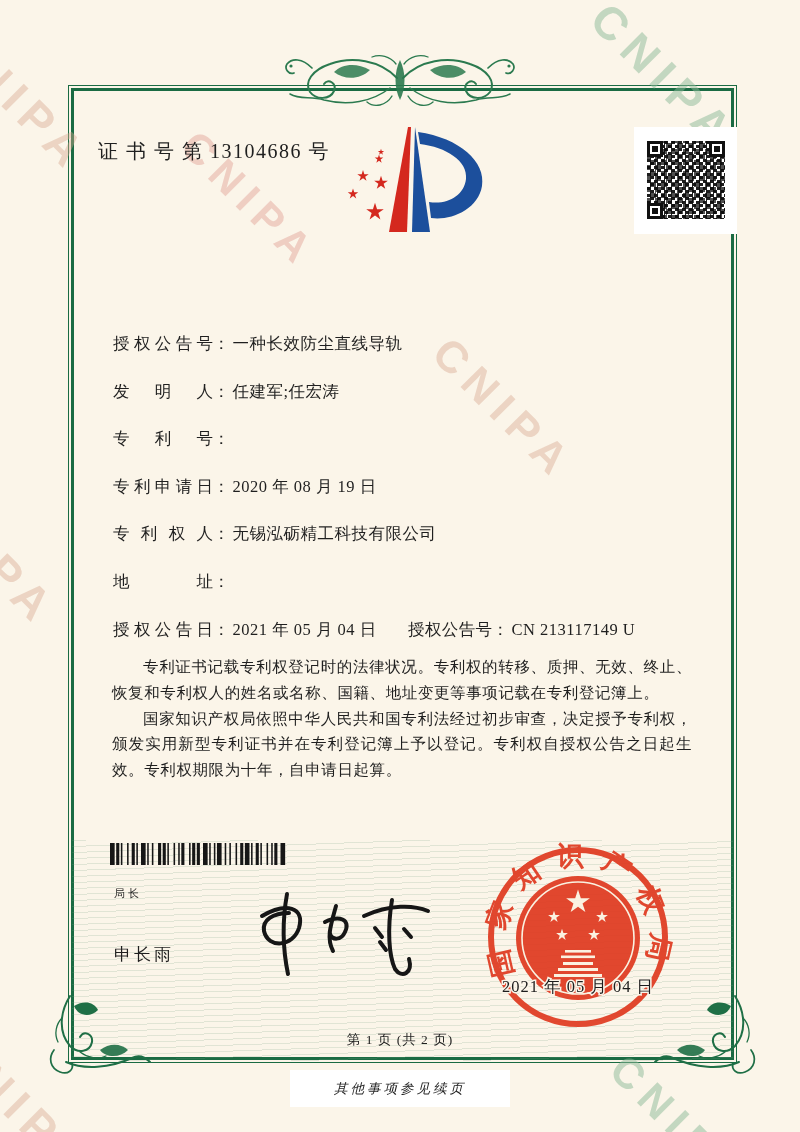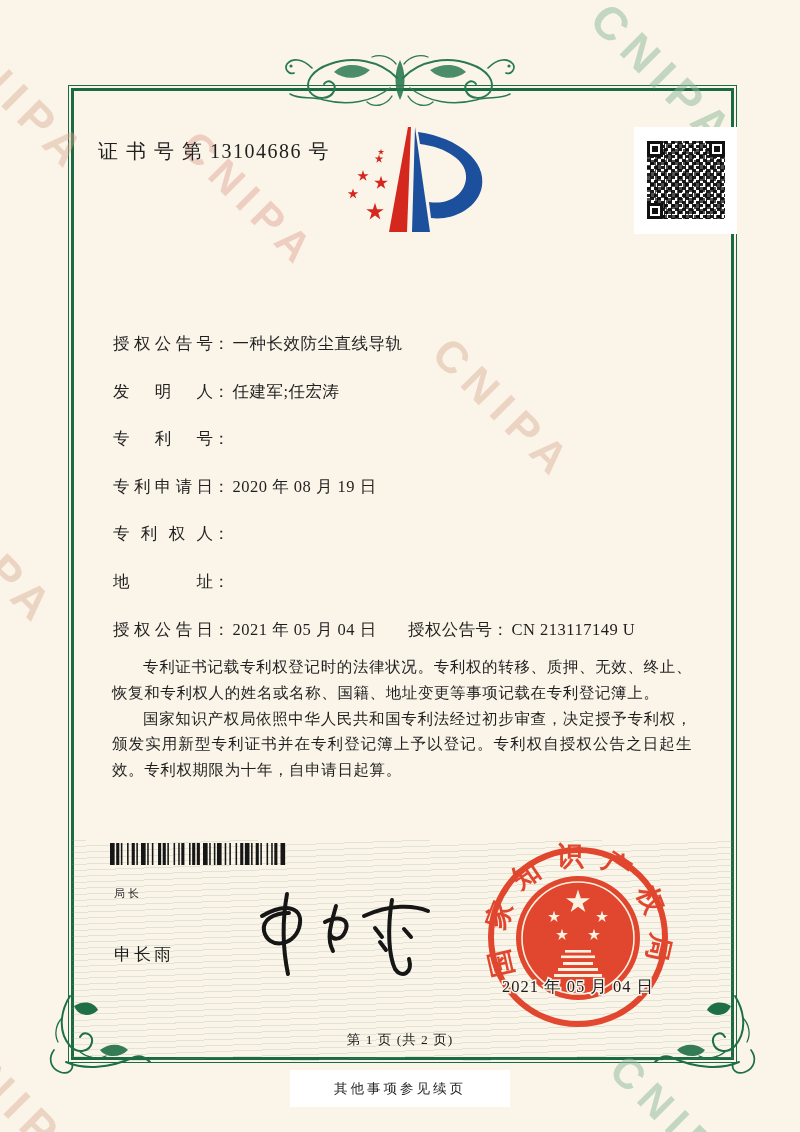--- a/index.html
+++ b/index.html
@@ -74,21 +74,21 @@
   }
   .paras p{margin:0;text-indent:2em;}
   .barcode{position:absolute;left:110px;top:843px;}
   .sign-title{position:absolute;left:114px;top:886px;font-size:11px;letter-spacing:3px;}
   .sign-name{position:absolute;left:114px;top:943px;font-size:17px;letter-spacing:3px;}
   .signature{position:absolute;left:232px;top:880px;}
   .seal{position:absolute;left:483px;top:842px;}
   .page-num{position:absolute;left:0;right:0;top:1031px;text-align:center;font-size:13.5px;letter-spacing:1px;}
   .note-box{
     position:absolute;left:50%;top:1070px;transform:translateX(-50%);
-    background:#fff;padding:9px 44px;white-space:nowrap;
+    background:#fff;padding:9px 44px;white-space:nowrap;font-style:italic;
   }
   .note-text{font-size:13.5px;letter-spacing:3px;}
 </style>
 </head>
 <body>
 
 <div class="wm wm1 wm-tan">CNIPA</div>
 <div class="wm wm2 wm-pink">CNIPA</div>
 <div class="wm wm3 wm-green">CNIPA</div>
 <div class="wm wm4 wm-tan">CNIPA</div>
@@ -187,20 +187,21 @@
         <span class="fcolon">：</span>
     </div>
     <div class="frow">
       <span class="flabel">专利申请日</span>
         <span class="fcolon">：</span>
       <span class="fvalue">2020 年 08 月 19 日</span>
     </div>
     <div class="frow">
       <span class="flabel">专利权人</span>
         <span class="fcolon">：</span>
+      <span class="fvalue">无锡泓砺精工科技有限公司</span>
     </div>
     <div class="frow">
       <span class="flabel">地址</span>
         <span class="fcolon">：</span>
     </div>
     <div class="frow grant">
       <span class="flabel">授权公告日</span>
         <span class="fcolon">：</span>
       <span class="fvalue">2021 年 05 月 04 日</span>
       <span class="pair2">

